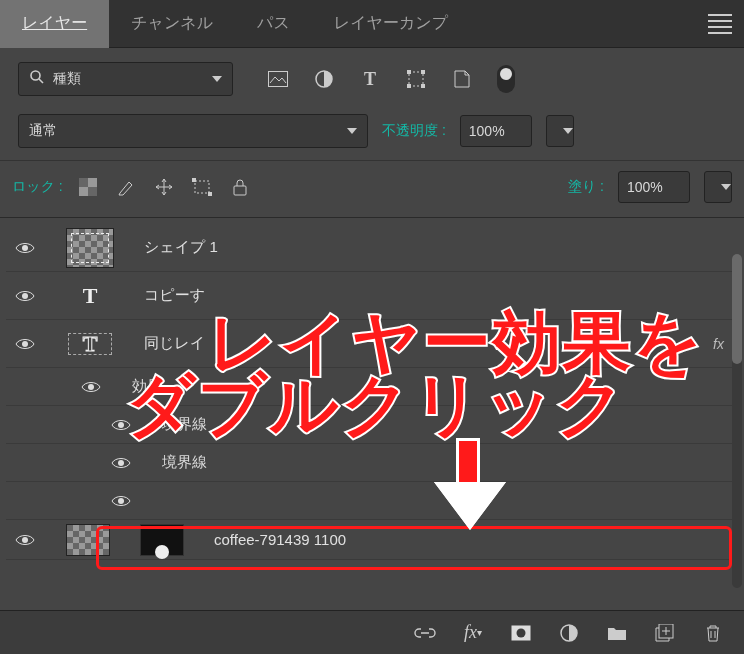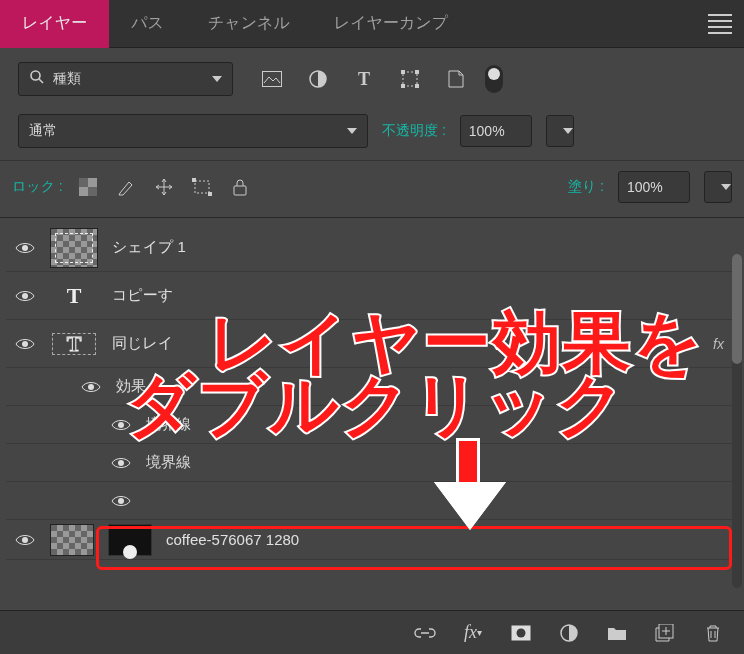--- a/index.html
+++ b/index.html
@@ -22,33 +22,34 @@
 }
 .tab {
   padding: 0 22px;
   height: 48px;
   display: flex;
   align-items: center;
   color: #a0a0a0;
   font-size: 16px;
 }
 .tab.active {
-  background: #be185d;
+  background: #737373;
   color: #e8e8e8;
+  text-decoration: underline;
 }
 .tabs-spacer { flex: 1; }
 .hamburger {
   width: 24px; height: 24px;
   margin-right: 12px;
   display: flex; flex-direction: column; justify-content: center; gap: 4px;
 }
 .hamburger span { display:block; height:2px; background:#ccc; }
 
 .filter-row {
-  display:flex; align-items:center; gap:8px;
+  display:flex; align-items:center; gap:14px;
   padding: 14px 18px 10px 18px;
 }
 .dropdown {
   background:#3a3a3a; border:1px solid #222; border-radius:3px;
   height:34px; display:flex; align-items:center; padding:0 10px; gap:8px;
 }
 .dropdown.search { width: 215px; }
 .chev { width:0;height:0;border-left:5px solid transparent;border-right:5px solid transparent;border-top:6px solid #ccc; margin-left:auto;}
 .search-icn { font-size:16px; color:#ccc; }
 .filter-icons { display:flex; gap:24px; align-items:center; margin-left:20px;}
@@ -72,21 +73,21 @@
   border-bottom:1px solid #2a2a2a;
 }
 .lock-icons { display:flex; gap:16px; align-items:center; }
 .li { width:22px; height:22px; display:flex; align-items:center; justify-content:center; color:#ccc; font-size:16px;}
 .lock-spacer { flex:1; }
 
 .layers { padding: 6px 6px 0 6px; position:relative; }
 .layer-row {
   display:flex; align-items:center; height:48px;
   padding: 0 8px;
-  gap: 14px;
+  gap: 30px;
   border-bottom: 1px solid #3a3a3a;
 }
 .eye { width:22px; height:22px; display:flex; align-items:center; justify-content:center; }
 .eye svg { width:20px; height:20px; }
 .thumb {
   width:48px; height:40px; background:#777;
   background-image: repeating-conic-gradient(#999 0 25%, #666 0 50%);
   background-size: 12px 12px;
   border:1px solid #222;
   position:relative;
@@ -159,22 +160,22 @@
 
 .scroll-track { position:absolute; right:2px; top:254px; width:10px; height:334px; background:#3a3a3a; border-radius:5px;}
 .scroll-thumb { position:absolute; right:2px; top:254px; width:10px; height:110px; background:#6a6a6a; border-radius:5px;}
 .fx-badge { color:#bbb; font-style:italic; margin-right:6px;}
 </style>
 </head>
 <body>
 
 <div class="tabs">
   <div class="tab active">レイヤー</div>
+  <div class="tab">チャンネル</div>
   <div class="tab">パス</div>
-  <div class="tab">チャンネル</div>
   <div class="tab">レイヤーカンプ</div>
   <div class="tabs-spacer"></div>
   <div class="hamburger">
       <span></span>
       <span></span>
       <span></span>
       <span></span>
     </div>
 </div>
 
@@ -363,21 +364,21 @@
     <span class="eye">
         <svg viewBox="0 0 20 20">
           <path d="M1 10 C4 4 16 4 19 10 C16 16 4 16 1 10 Z" fill="none" stroke="#ddd"></path>
           <circle cx="10" cy="10" r="3" fill="#ddd"></circle>
         </svg>
       </span>
     <div class="thumb" style="height:32px;width:44px;"></div>
     <div style="width:44px;height:32px;background:#111;border:1px solid #333;display:flex;align-items:flex-end;justify-content:center;">
         <div style="width:14px;height:14px;border-radius:50%;background:#eee;margin-bottom:-4px;"></div>
       </div>
-    <span class="layer-name">coffee-576067 1280</span>
+    <span class="layer-name">coffee-791439 1100</span>
   </div>
 
 </div>
 
 <div class="scroll-track"></div>
 <div class="scroll-thumb"></div>
 
 <div class="highlight-box"></div>
 
 <div class="bottom-bar">

